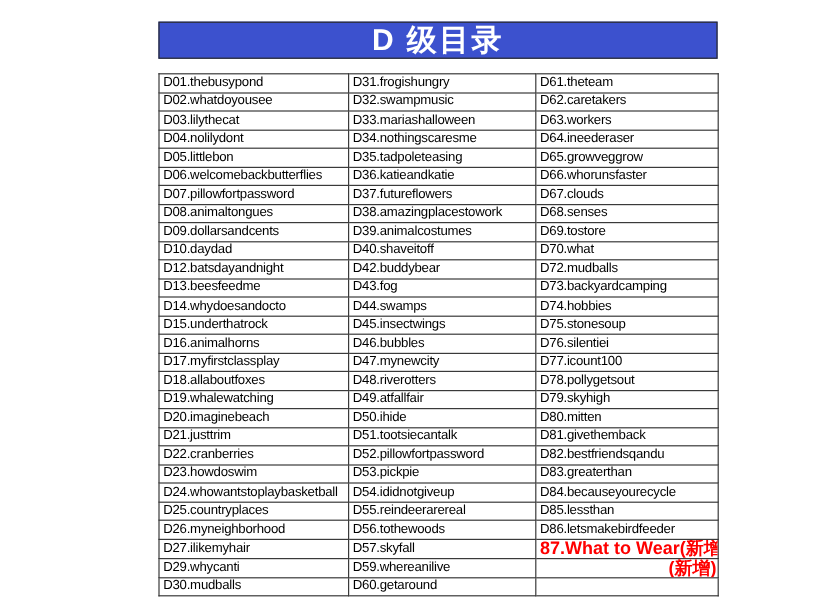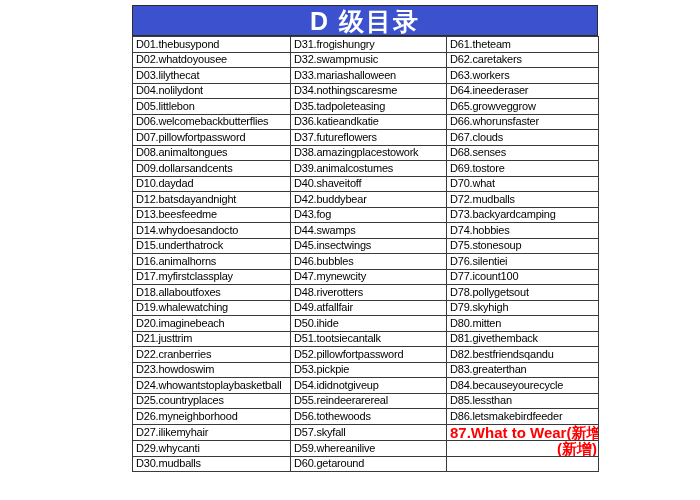--- a/index.html
+++ b/index.html
@@ -5,41 +5,41 @@
   html, body { margin: 0; padding: 0; }
   body {
     width: 700px; height: 500px;
     background: #ffffff;
     font-family: "Liberation Sans", sans-serif;
     position: relative;
     overflow: hidden;
   }
   .table-wrap {
     position: absolute;
-    left: 118px; top: 5px;
+    left: 118px; top: 18px;
     width: 466px;
     padding-left: 14px;
   }
   .header {
     background: #3C51CE;
     color: #ffffff;
     font-size: 25px;
     font-weight: bold;
     text-align: center;
     height: 31px;
     line-height: 31px;
     letter-spacing: 2px;
     border: 1px solid #2b2b2b;
     box-sizing: border-box;
   }
   table {
     border-collapse: collapse;
     table-layout: fixed;
     width: 466px;
-    margin-top: 0;
+    margin-top: 12px;
   }
   td {
     border: 1px solid #3a3a3a;
     height: 14.5px;
     font-size: 11px;
     line-height: 1;
     color: #000000;
     padding: 0 1px 0 3px;
     white-space: nowrap;
     overflow: hidden;

